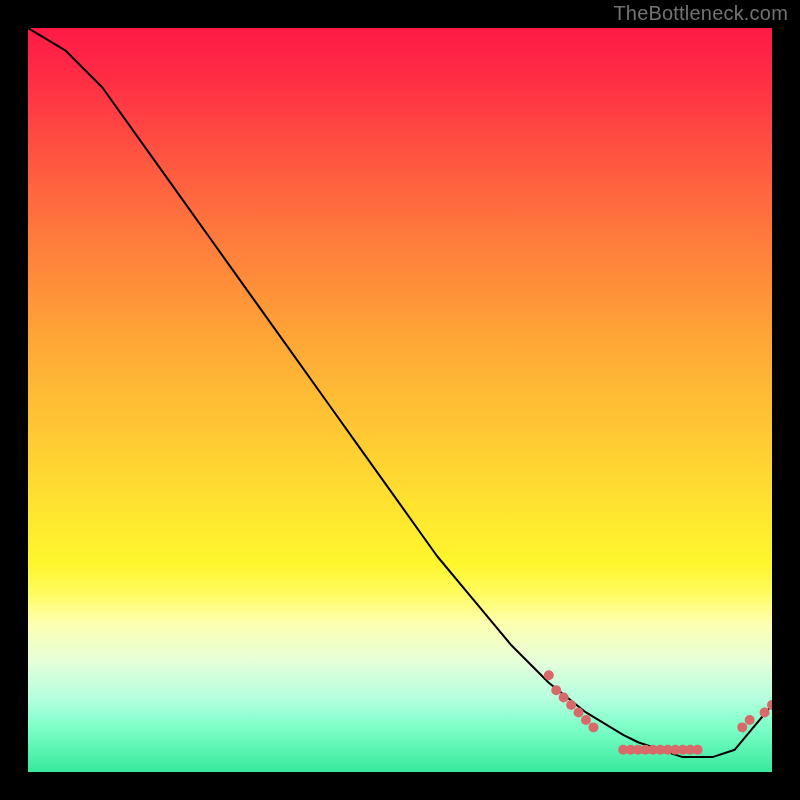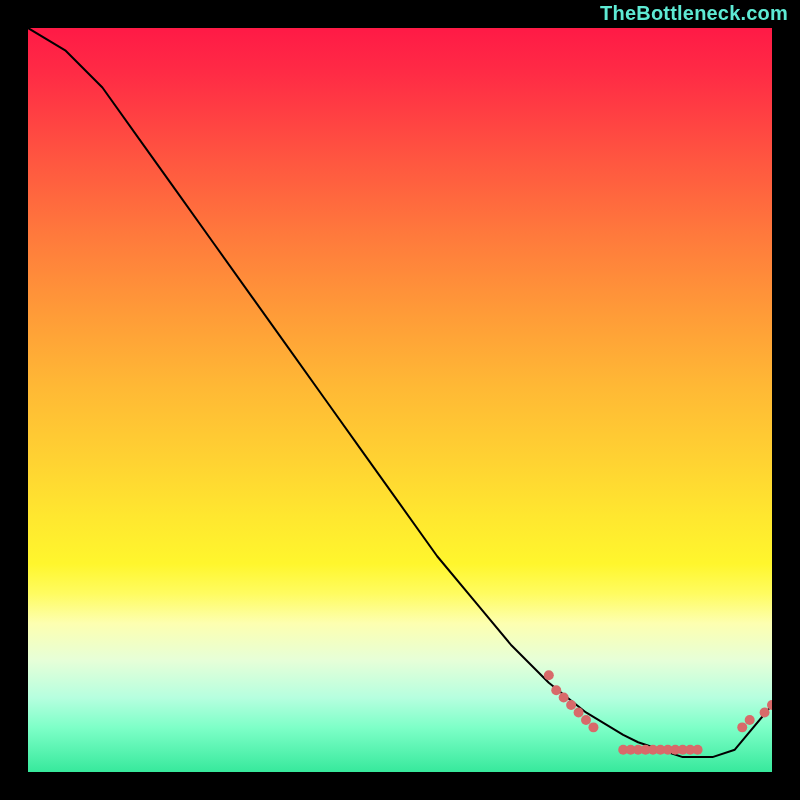--- a/index.html
+++ b/index.html
@@ -14,23 +14,23 @@
   .wrap {
     position: relative;
     width: 800px;
     height: 800px;
     background: #000;
   }
   .watermark {
     position: absolute;
     top: 2px;
     right: 12px;
-    color: #5eead4;
+    color: #737373;
     font-size: 20px;
-    font-weight: 700;
+    font-weight: 400;
     letter-spacing: 0.2px;
     z-index: 5;
     user-select: none;
     margin-left: 12px;
   }
   .plot {
     position: absolute;
     left: 28px;
     top: 28px;
     width: 744px;

